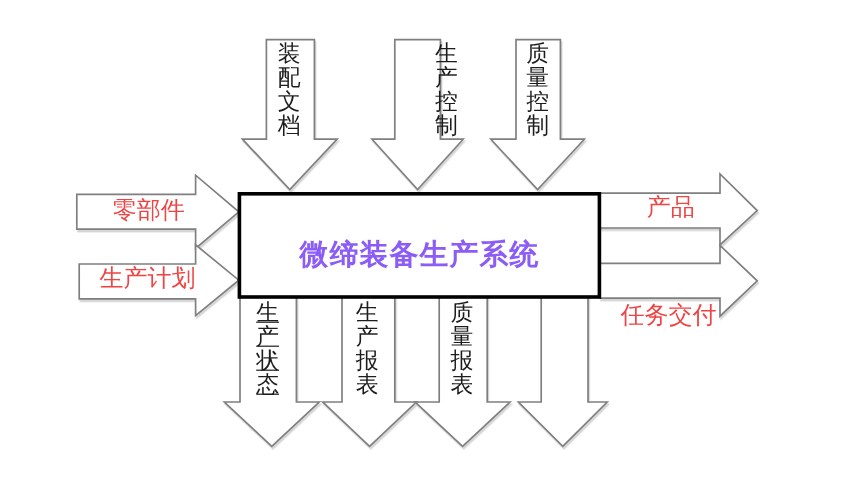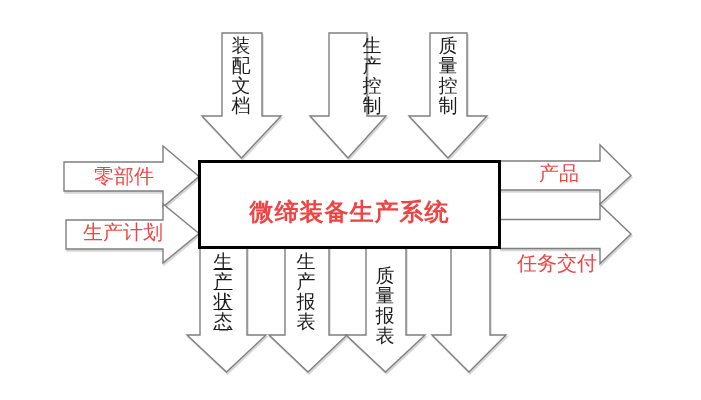--- a/index.html
+++ b/index.html
@@ -17,21 +17,21 @@
     position:absolute;color:#ef4444;font-size:20px;line-height:22px;
     text-align:center;white-space:nowrap;width:100px;
   }
   .vlbl{
     position:absolute;color:#1c1c1c;font-size:19px;line-height:20px;
     width:22px;text-align:center;word-break:break-all;
   }
   .boxlbl{
     position:absolute;left:198px;top:160px;width:303px;height:104px;
     display:flex;align-items:center;justify-content:center;
-    font-weight:bold;font-size:24px;color:#ef4444;letter-spacing:1px;
+    font-weight:bold;font-size:24px;color:#8b5cf6;letter-spacing:1px;
   }
 </style>
 </head>
 <body>
 
 <div class="canvas">
 
   <svg class="shapes" width="701" height="400" viewBox="0 0 701 400">
 
     <polygon class="arrow" points="222,33 262,33 262,116 281,116 241.5,158 202,116 222,116"></polygon>
@@ -59,15 +59,15 @@
   <div class="vlbl" style="left:437px;top:36px;">质量控制</div>
 
   <div class="lbl" style="left:74px;top:165px;">零部件</div>
   <div class="lbl" style="left:73px;top:221px;">生产计划</div>
 
   <div class="lbl" style="left:509px;top:162px;">产品</div>
   <div class="lbl" style="left:507px;top:220px;margin-top:32px;">任务交付</div>
 
   <div class="vlbl" style="left:212px;top:252px;text-decoration:underline;">生产状态</div>
   <div class="vlbl" style="left:295px;top:252px;">生产报表</div>
-  <div class="vlbl" style="left:374px;top:252px;margin-top:14px;">质量报表</div>
+  <div class="vlbl" style="left:374px;top:252px;">质量报表</div>
 
 </div>
 
 </body></html>

